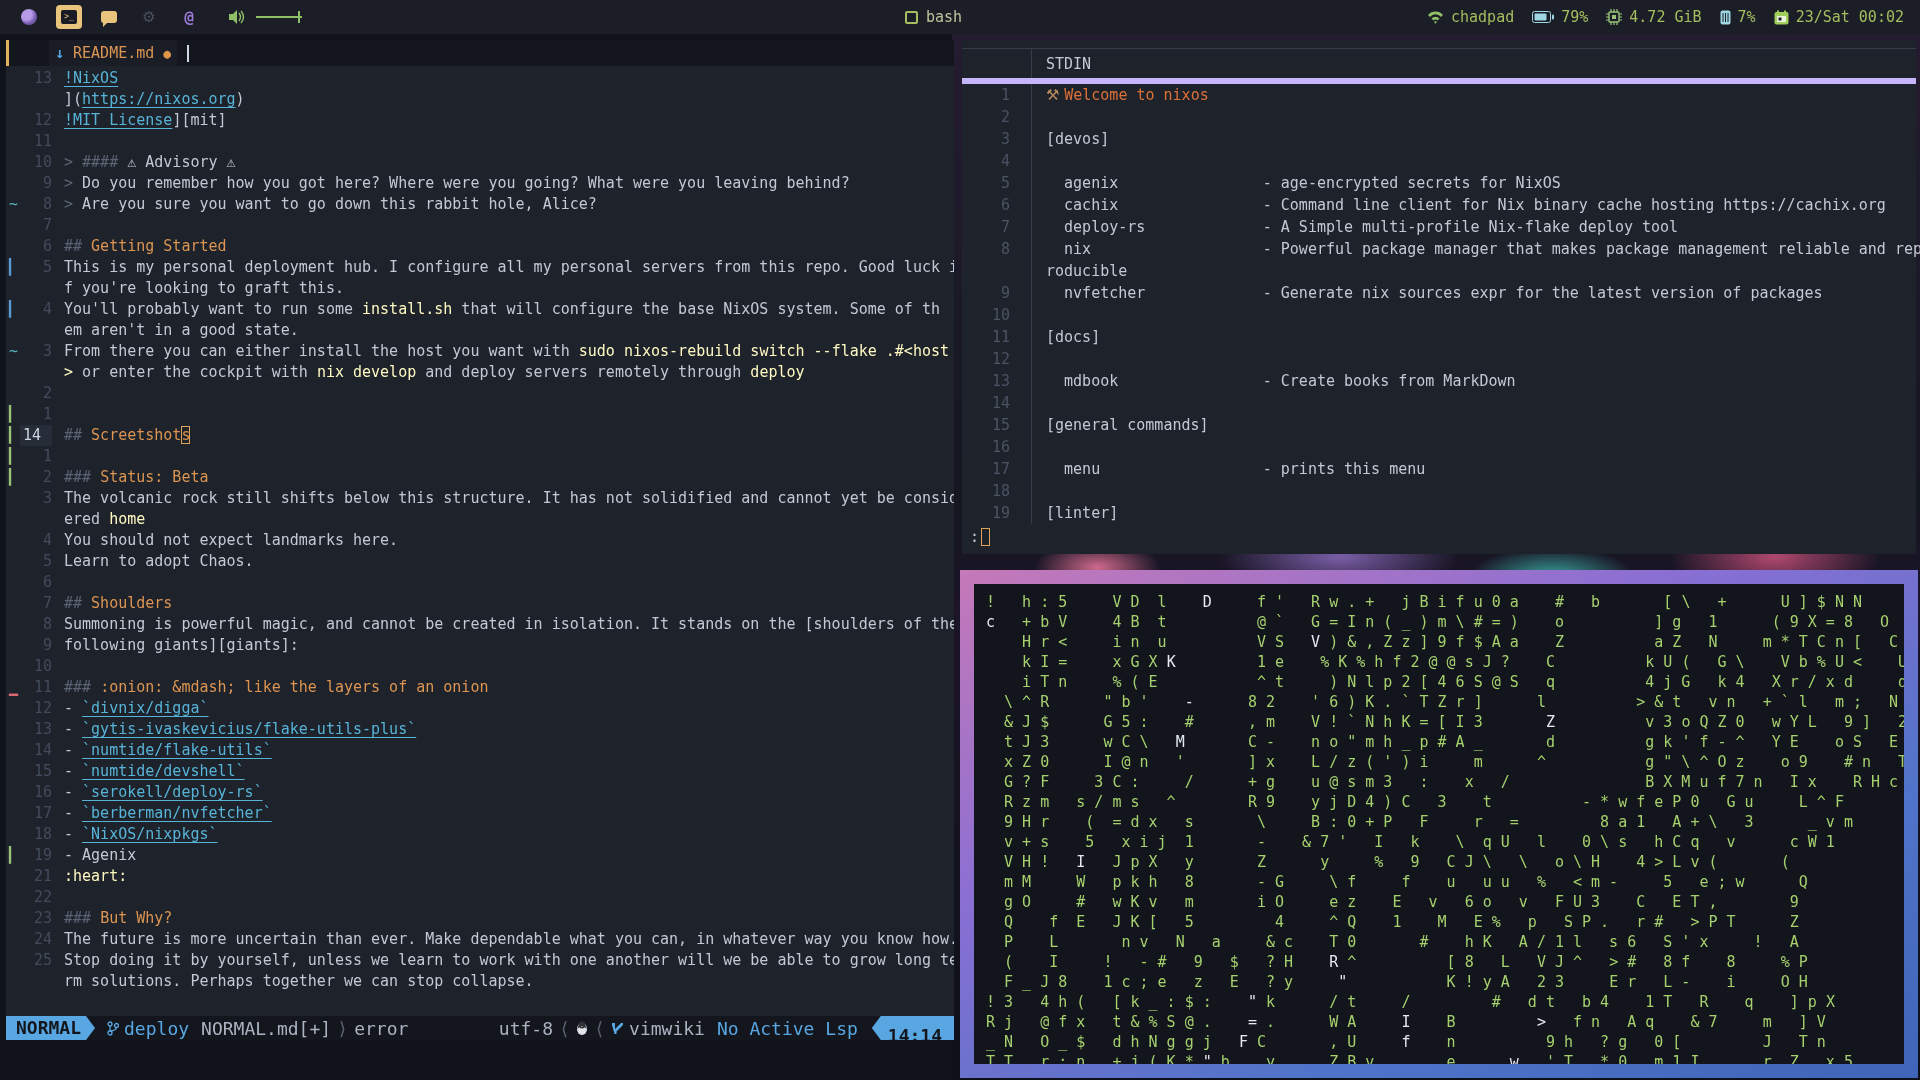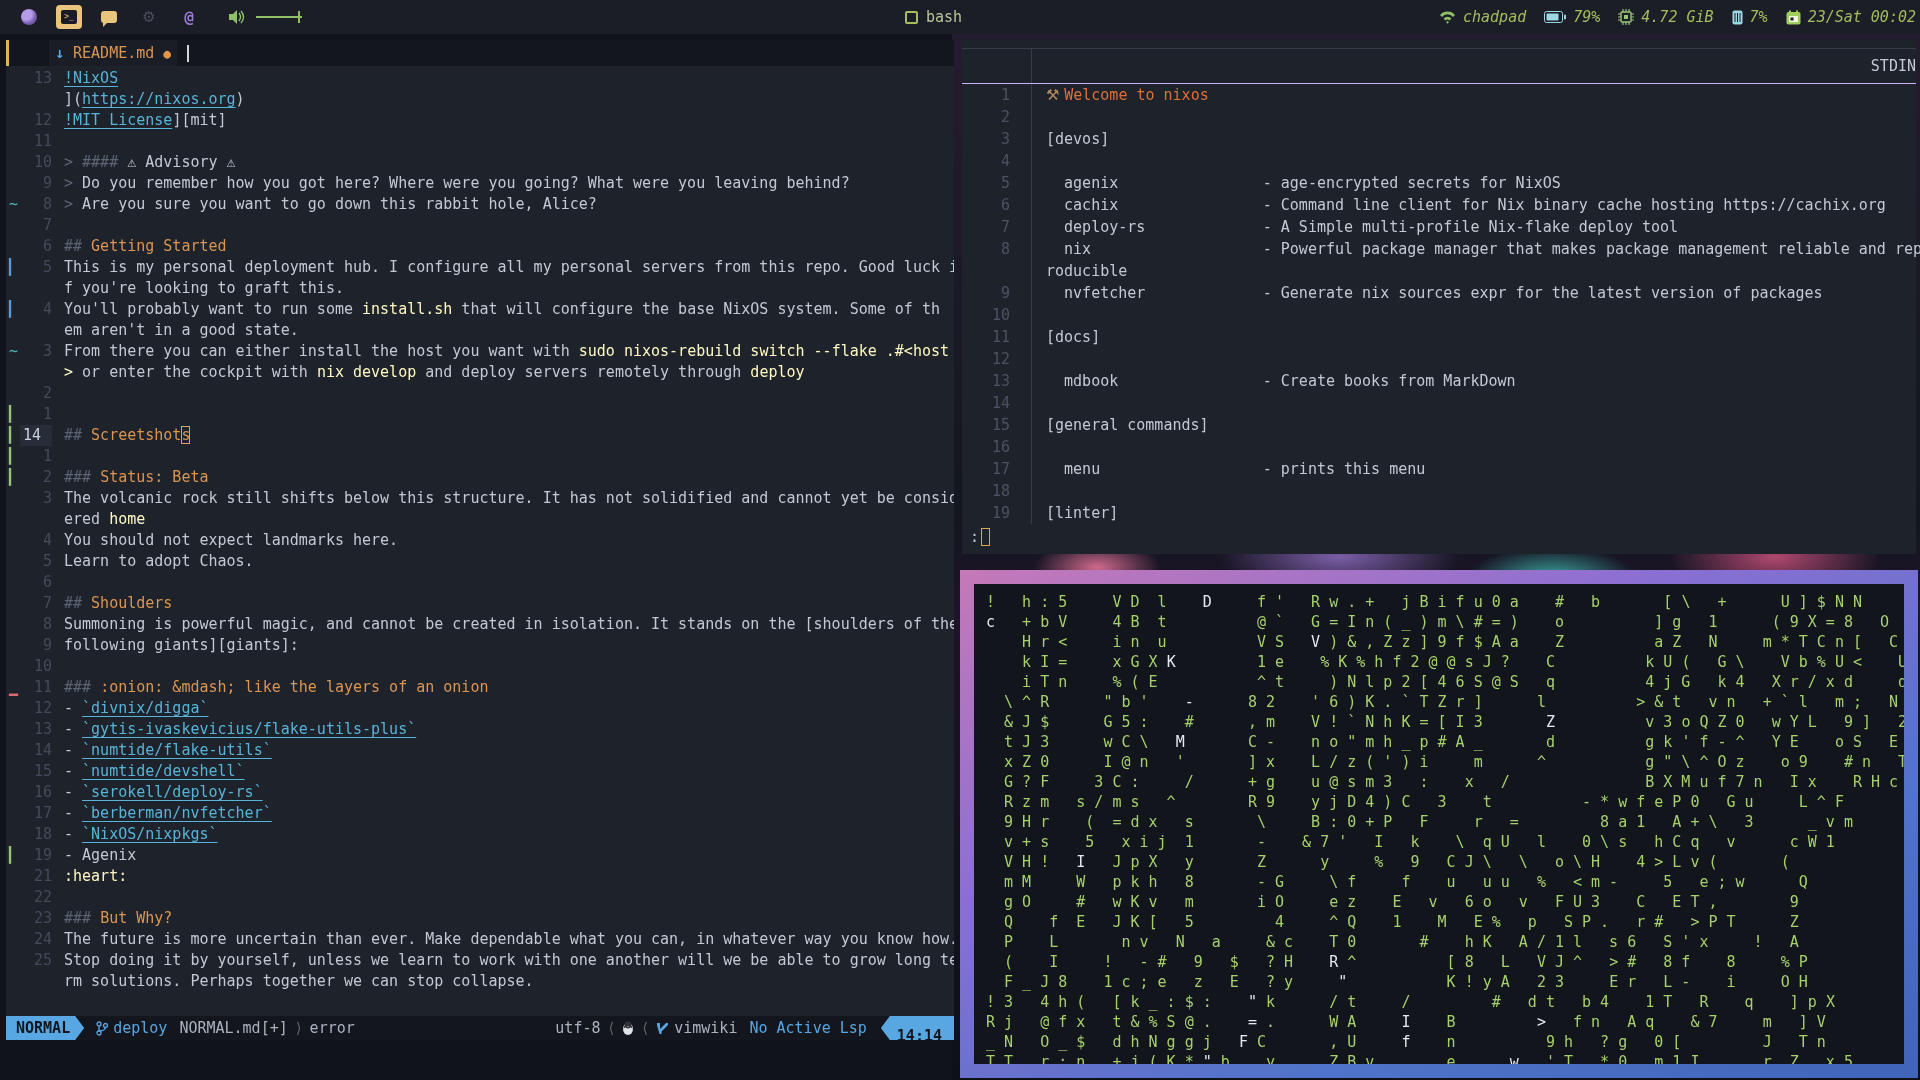--- a/index.html
+++ b/index.html
@@ -22,22 +22,22 @@
   .chat::after { content:""; position:absolute; left:2px; bottom:-4px;
     border:4px solid transparent; border-top-color:#e8c47c; border-left-color:#e8c47c; }
   .gearch { color:#4a505c; font-size:15px; font-family:"DejaVu Sans",sans-serif; }
   .atch { color:#9d7bd8; font-size:16px; font-weight:bold; }
   .vol { display:flex; align-items:center; gap:10px; margin-left:26px; }
   .slider { position:relative; width:46px; height:2px; background:#8fbf66; }
   .slider .knob { position:absolute; right:2px; top:-5px; width:2px; height:12px; background:#8fbf66; }
   #bar-center { position:absolute; left:905px; top:0; height:34px; display:flex;
     align-items:center; gap:8px; color:#b9c49a; font-size:15px; }
   .winicon { width:13px; height:13px; border:2px solid #a4bd5e; border-radius:2px; }
-  #bar-right { position:absolute; right:4px; top:0; height:34px; display:flex;
-    align-items:center; gap:18px; color:#a4bd5e; font-size:15px;font-style:italic; }
+  #bar-right { position:absolute; right:16px; top:0; height:34px; display:flex;
+    align-items:center; gap:18px; color:#a4bd5e; font-size:15px; }
   .mod { display:flex; align-items:center; gap:7px; }
   .mod svg { display:block; }
 
   
   #wallpaper { position:absolute; left:952px; top:34px; width:968px; height:1046px; z-index:0;
     background:
       radial-gradient(90px 40px at 15% 51%, #d06a8c 0%, rgba(208,106,140,0) 70%),
       radial-gradient(160px 50px at 40% 50%, #7b5ea7 0%, rgba(123,94,167,0) 75%),
       radial-gradient(120px 45px at 62% 52%, #3aa6a0 0%, rgba(58,166,160,0) 70%),
       radial-gradient(140px 60px at 85% 50%, #b0486f 0%, rgba(176,72,111,0) 75%),
@@ -61,37 +61,37 @@
   .txt  { margin-left:12px; }
   .row.cur .num { background:#262c38; color:#cdd3de; text-align:left; padding-left:3px; }
   .s-cyan  { color:#56b6c2; } .s-blue { color:#5b9bd5; }
   .s-green { color:#98c379; } .s-red  { color:#e06c75; }
   .seg-n { color:#c3c9d4; } .seg-d { color:#5b6475; }
   .seg-h { color:#dc9552; } .seg-c { color:#fef9c3; }
   .seg-l { color:#57b4d8; text-decoration:underline; text-underline-offset:3px; }
   .seg-k { color:#dc9552; outline:1px solid #e0a458; outline-offset:-1px; }
 
   #statusline { flex:0 0 24px; height:24px; background:#14161d; display:flex;
-    align-items:center; font-size:15px; color:#aab2c0; }
+    align-items:center; font-size:18px; color:#aab2c0; }
   #mode-seg { background:#58a6e2; color:#14161d; font-weight:bold; padding:0 14px 0 10px;
     height:24px; line-height:24px;
     clip-path:polygon(0 0, calc(100% - 9px) 0, 100% 50%, calc(100% - 9px) 100%, 0 100%); }
   .sl-item { margin-left:12px; display:flex; align-items:center; gap:5px; }
   .sl-blue { color:#58a6e2; }
   .sl-sep { color:#5b6372; margin:0 8px; font-family:"DejaVu Sans",sans-serif; }
   #sl-right { margin-left:auto; display:flex; align-items:center; }
   #time-seg { background:#58a6e2; color:#14161d; font-weight:bold; padding:8px 12px 0 16px;
     height:24px; line-height:24px; margin-left:14px;
     clip-path:polygon(9px 0, 100% 0, 100% 100%, 9px 100%, 0 50%); }
 
   
   #pager { position:absolute; left:962px; top:40px; width:954px; height:514px;
     background:#1e222a; z-index:2; font-size:15px; }
   #pager-head { display:flex; height:36px; margin-top:8px;
-    border-top:1px solid #363d4a; border-bottom:1px solid #c4b5fd; align-items:center;justify-content:space-between; }
+    border-top:1px solid #363d4a; border-bottom:6px solid #c4b5fd; align-items:center; }
   .pgut { width:70px; flex:0 0 70px; align-self:stretch; border-right:1px solid #363d4a; }
   #pager-title { margin-left:14px; color:#c3c9d4; }
   .prow { display:flex; height:22px; line-height:22px; white-space:pre; }
   .pnum { width:48px; flex:0 0 48px; text-align:right; color:#4a5363; }
   .pnum-line { width:22px; flex:0 0 22px; align-self:stretch; border-right:1px solid #363d4a; }
   .ptext { margin-left:14px; }
   .seg-a { color:#dd7138; } .seg-hm { color:#b58a5f; font-family:"DejaVu Sans",sans-serif; }
   #pager-cmd { position:absolute; left:8px; bottom:8px; display:flex; align-items:center;
     color:#c3c9d4; }
   #pager-cursor { display:inline-block; width:9px; height:18px; border:1px solid #e0a458;

